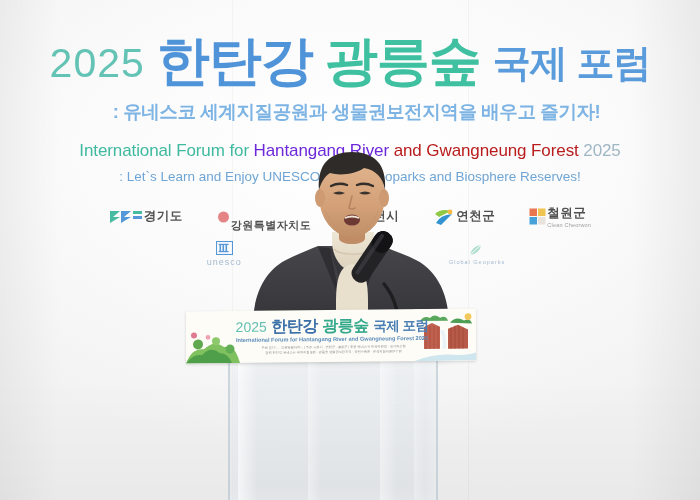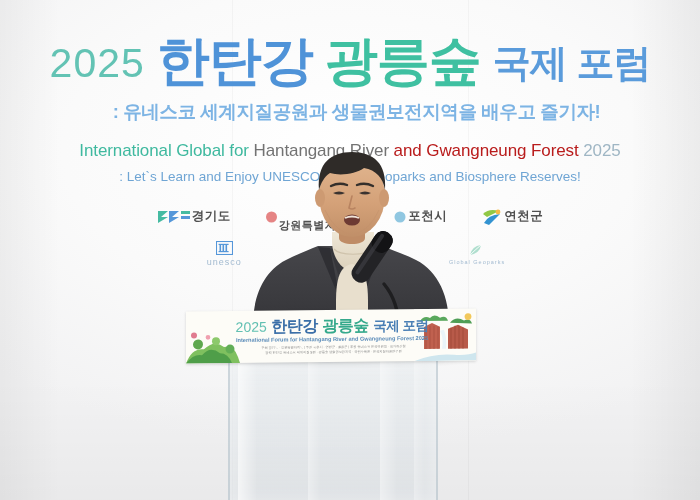--- a/index.html
+++ b/index.html
@@ -92,21 +92,21 @@
     padding-left: 13px;
   }
   .headline-en {
     margin-top: 17px;
     font-size: 17px;
     font-weight: 500;
     letter-spacing: -0.1px;
     white-space: nowrap;
   }
   .en-a { color: #3fb99f; }
-  .en-b { color: #737373; }
+  .en-b { color: #6d28d9; }
   .en-c { color: #b91c1c; }
   .en-d { color: #9fb6c4; }
   .headline-sub-en {
     margin-top: 8px;
     font-size: 13.5px;
     font-weight: 500;
     color: #6fa5d4;
     white-space: nowrap;
   }
 
@@ -259,21 +259,21 @@
     <div class="headline-main">
       <span class="hl-year">2025</span>
       <span class="hl-ko-blue">한탄강</span>
       <span class="hl-ko-green">광릉숲</span>
       <span class="hl-ko-tail">국제 포럼</span>
     </div>
 
     <div class="headline-sub-ko">: 유네스코 세계지질공원과 생물권보전지역을 배우고 즐기자!</div>
 
     <div class="headline-en">
-      <span class="en-a">International Global for </span><span class="en-b">Hantangang River</span><span class="en-c"> and Gwangneung Forest </span><span class="en-d">2025</span>
+      <span class="en-a">International Forum for </span><span class="en-b">Hantangang River</span><span class="en-c"> and Gwangneung Forest </span><span class="en-d">2025</span>
     </div>
 
     <div class="headline-sub-en">: Let`s Learn and Enjoy UNESCO Global Geoparks and Biosphere Reserves!</div>
   </div>
 
   <div class="logo-row row1">
 
     <div class="logo">
       <svg class="logo-mark" width="34" height="15" viewBox="0 0 34 15">
         <path d="M1 2 L11 2 L4 8 L11 8 L1 14 Z" fill="#3fb99f"></path>
@@ -300,20 +300,32 @@
 
     <div class="logo">
       <svg class="logo-mark" width="22" height="18" viewBox="0 0 22 18">
         <path d="M2 6 Q8 0 18 3 Q12 6 6 9 Z" fill="#8dc63f"></path>
         <path d="M3 15 Q7 7 19 6 Q13 12 8 17 Z" fill="#2b8fd0"></path>
         <circle cx="17" cy="4" r="2.4" fill="#f5b83d"></circle>
       </svg>
       <span class="logo-text">연천군</span>
     </div>
 
+    <div class="logo">
+      <svg class="logo-mark" width="17" height="17" viewBox="0 0 17 17">
+        <rect x="0.5" y="0.5" width="7.5" height="7.5" fill="#e8724a"></rect>
+        <rect x="9" y="0.5" width="7.5" height="7.5" fill="#f0c24a"></rect>
+        <rect x="0.5" y="9" width="7.5" height="7.5" fill="#3f9fd8"></rect>
+        <rect x="9" y="9" width="7.5" height="7.5" fill="#e8e4dc"></rect>
+      </svg>
+      <span class="logo-text">
+        <span>철원군</span>
+        <span class="logo-sub">Clean Cheorwon</span>
+      </span>
+    </div>
   </div>
 
   <div class="logo-row row2">
 
     <div class="logo" style="flex-direction:column;gap:2px">
       <svg class="logo-mark" width="17" height="14" viewBox="0 0 17 14">
         <rect x="0.5" y="0.5" width="16" height="13" fill="none" stroke="#4f93d8" stroke-width="1.1"></rect>
         <rect x="3.5" y="4" width="1.6" height="6" fill="#4f93d8"></rect>
         <rect x="6.5" y="4" width="1.6" height="6" fill="#4f93d8"></rect>
         <rect x="9.5" y="4" width="1.6" height="6" fill="#4f93d8"></rect>

